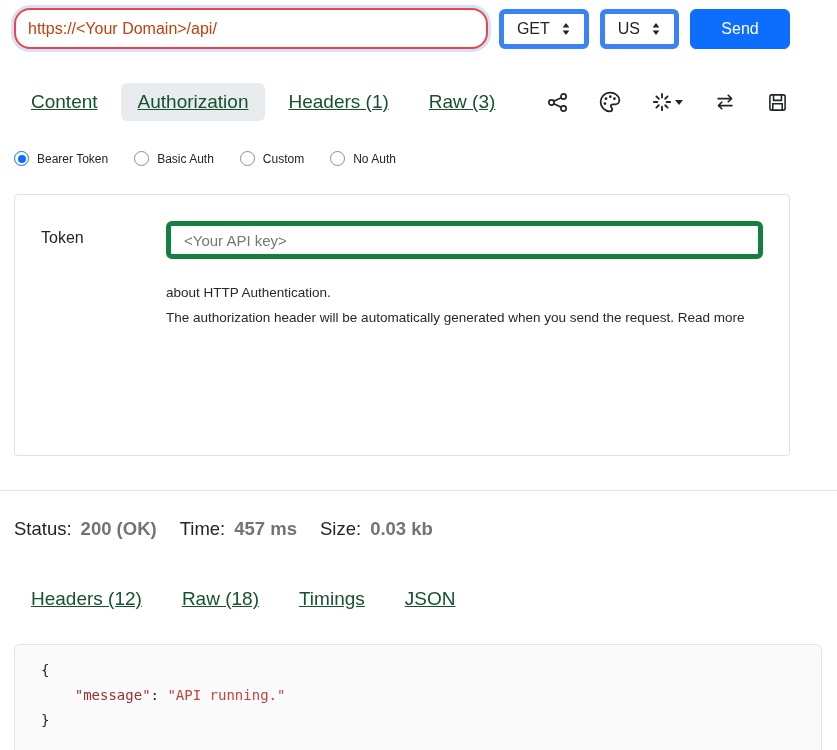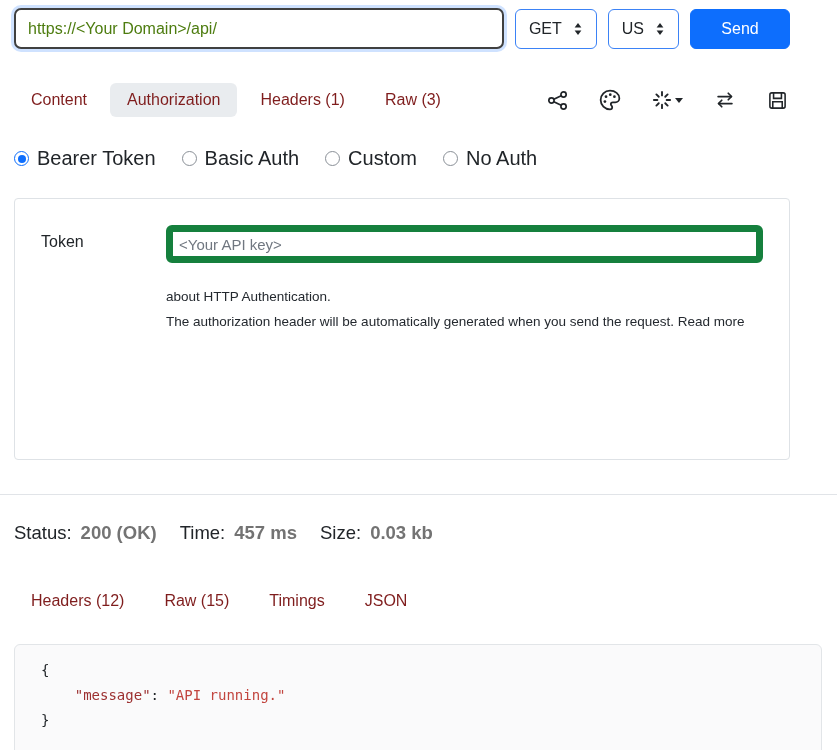--- a/index.html
+++ b/index.html
@@ -7,60 +7,60 @@
   body {
     width: 837px; height: 750px; overflow: hidden;
     background: #ffffff; color: #212529;
     font-family: "Liberation Sans", sans-serif;
   }
   .main { padding: 8px 0 0 14px; }
 
   
   .url-row { width: 776px; display: flex; align-items: center; gap: 11px; }
   .url-input {
-    flex: 1; height: 41px; border: 2px solid #404040; border-radius: 7px;
-    padding: 0 12px; font-size: 16px; color: #4d7c0f; outline: none;
+    flex: 1; height: 41px; border: 2px solid #ef4444; border-radius: 16px;
+    padding: 0 12px; font-size: 16px; color: #c2410c; outline: none;
     font-family: "Liberation Sans", sans-serif;
     box-shadow: 0 0 0 3px rgba(13,110,253,.20);
   }
   .select {
-    height: 40px; border: 1px solid #3b82f6; border-radius: 6px;
+    height: 40px; border: 5px solid #3b82f6; border-radius: 6px;
     display: flex; align-items: center; gap: 11px; padding: 0 13px;
     font-size: 16px; cursor: pointer; background: #fff; white-space: nowrap;
   }
   .send-btn {
     height: 40px; width: 100px; background: #0d6efd; color: #fff;
     border: 1px solid #0d6efd; border-radius: 6px; font-size: 16px;
     font-family: "Liberation Sans", sans-serif; cursor: pointer;
   }
 
   
   .tabs-row { width: 776px; margin-top: 34px; display: flex; justify-content: space-between; align-items: center; }
   .tabs { display: flex; gap: 6px; }
-  .tab { padding: 8px 17px; font-size: 16px; color: #7f1d1d; border-radius: 6px; cursor: pointer; white-space: nowrap; }
+  .tab { padding: 8px 17px; font-size: 19px; color: #14532d; border-radius: 6px; cursor: pointer; white-space: nowrap; text-decoration: underline; }
   .tab.active { background: #e9ecef; }
   .toolbar { display: flex; align-items: center; gap: 31px; padding-right: 2px; }
   .icon-btn { display: flex; align-items: center; gap: 3px; cursor: pointer; color: #212529; }
   .caret-down { width: 0; height: 0; border-left: 4px solid transparent; border-right: 4px solid transparent; border-top: 5px solid #212529; }
 
   
-  .radio-row { margin-top: 30px; display: flex; gap: 26px; font-size: 20px; align-items: center; }
+  .radio-row { margin-top: 30px; display: flex; gap: 26px; font-size: 12px; align-items: center; }
   .radio-item { display: flex; align-items: center; gap: 8px; cursor: pointer; }
   .radio { width: 15px; height: 15px; border-radius: 50%; border: 1px solid #8a9097; background: #fff; position: relative; flex: none; }
   .radio.checked { border-color: #0d6efd; }
   .radio.checked::after { content: ""; position: absolute; inset: 2.5px; border-radius: 50%; background: #0d6efd; }
 
   
   .panel { width: 776px; height: 262px; margin-top: 28px; border: 1px solid #dee2e6; border-radius: 4px; padding: 26px; }
   .token-row { display: flex; }
   .token-label { width: 125px; font-size: 16px; padding-top: 8px; }
   .token-col { flex: 1; }
   .token-input {
-    width: 100%; height: 38px; border: 7px solid #15803d; border-radius: 6px;
-    padding: 0 6px; font-size: 15px; color: #212529; outline: none;
+    width: 100%; height: 38px; border: 5px solid #15803d; border-radius: 6px;
+    padding: 0 13px; font-size: 15px; color: #212529; outline: none;
     font-family: "Liberation Sans", sans-serif;
   }
   .token-input::placeholder { color: #707780; opacity: 1; }
   .help { margin: 21px 0 0 0; font-size: 13.5px; line-height: 25px; color: #24292f; }
   .help span { display: block; }
 
   
   .divider { width: 837px; margin: 34px 0 0 -14px; border: none; border-top: 1px solid #e1e4e8; }
 
   
@@ -203,21 +203,21 @@
     <span class="sl">Status:</span>
     <span class="sv">200 (OK)</span>
     <span class="sl grp">Time:</span>
     <span class="sv">457 ms</span>
     <span class="sl grp">Size:</span>
     <span class="sv">0.03 kb</span>
   </div>
 
   <nav class="tabs resp-tabs">
     <a class="tab">Headers (12)</a>
-    <a class="tab">Raw (15)</a>
+    <a class="tab">Raw (18)</a>
     <a class="tab">Timings</a>
     <a class="tab">JSON</a>
   </nav>
 
   <pre class="code"><span>{</span>
 <span>    </span><span class="tok-key">"message"</span><span>: </span><span class="tok-str">"API running."</span>
 <span>}</span></pre>
 
 </div>
 

